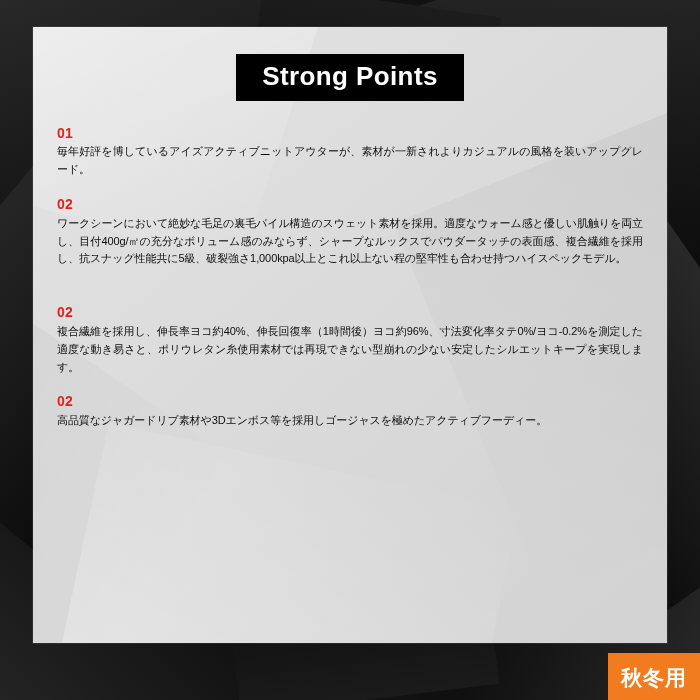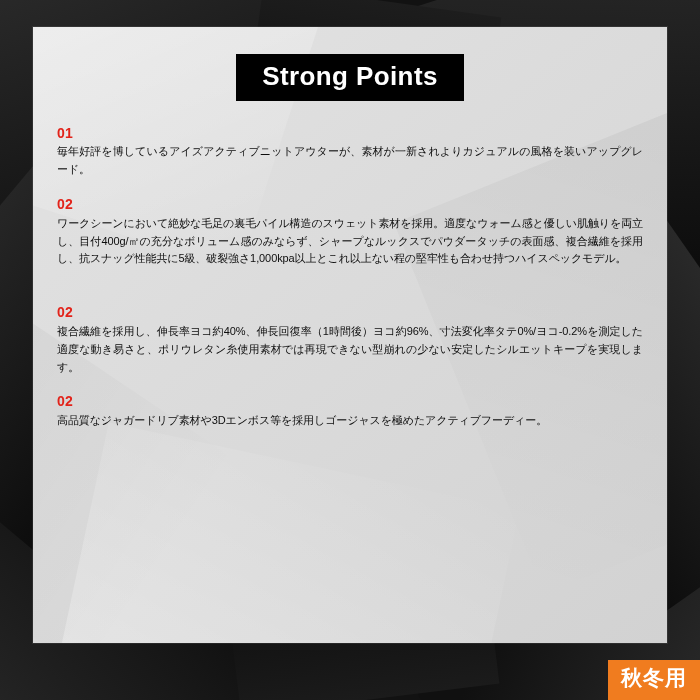--- a/index.html
+++ b/index.html
@@ -165,21 +165,21 @@
 
   .season-tag {
     position: absolute;
     right: 0;
     bottom: 0;
     background: #f07c1f;
     color: #ffffff;
     font-size: 21px;
     font-weight: bold;
     letter-spacing: 1px;
-    padding: 6px 13px 11px 13px;
+    padding: 13px 13px 11px 13px;
     line-height: 1.1;
     z-index: 5;
   }
 </style>
 </head>
 <body>
 
 <div class="poster">
 
   <div class="bg-facet f1"></div>

